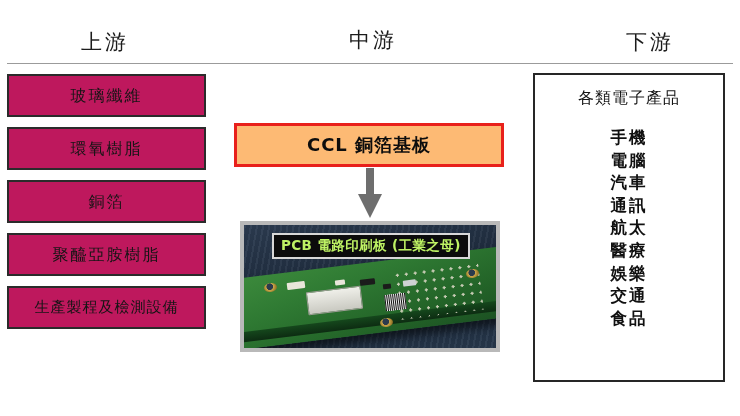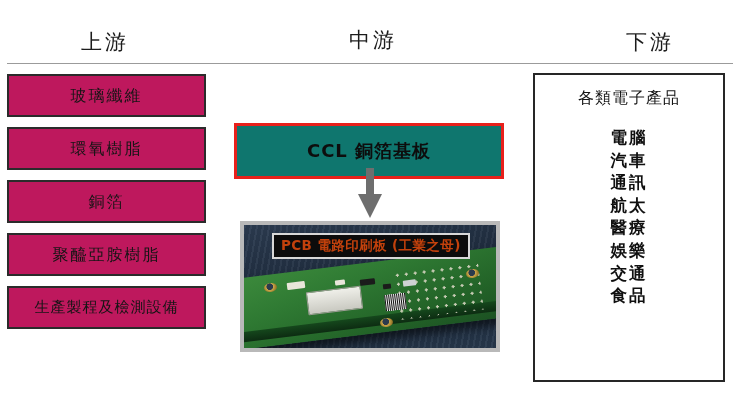--- a/index.html
+++ b/index.html
@@ -72,23 +72,23 @@
     line-height: 1;
   }
   .up-box.narrow-text { font-size: 15px; letter-spacing: 1px; }
 
   
   #ccl-box {
     position: absolute;
     left: 234px;
     top: 123px;
     width: 270px;
-    height: 56px;
+    height: 44px;
     box-sizing: border-box;
-    background: #0f766e;
+    background: #fdba74;
     border: 3px solid #e8201b;
     display: flex;
     align-items: center;
     justify-content: center;
     font-size: 18px;
     font-weight: bold;
     letter-spacing: 1px;
     color: #0d0d0d;
   }
 
@@ -194,21 +194,21 @@
       #ddd;
     transform: rotate(-7deg);
   }
   #pcb-caption {
     position: absolute;
     left: 28px;
     top: 8px;
     padding: 3px 7px 4px 7px;
     background: #0c0c0c;
     border: 2px solid #d8d8d8;
-    color: #c2410c;
+    color: #bef264;
     font-size: 13.5px;
     font-weight: bold;
     letter-spacing: 0.4px;
     white-space: nowrap;
     line-height: 1.1;
   }
 
   
   #downstream-box {
     position: absolute;
@@ -289,20 +289,21 @@
       <div class="hole" style="left:8%;top:47%;"></div>
       <div class="hole" style="left:54%;top:76%;"></div>
       <div class="hole" style="left:88%;top:36%;"></div>
     </div>
     <div id="pcb-caption">PCB 電路印刷板 (工業之母)</div>
   </div>
 
   <div id="downstream-box">
     <div id="downstream-title">各類電子產品</div>
     <div id="downstream-list">
+      <div class="prod">手機</div>
       <div class="prod">電腦</div>
       <div class="prod">汽車</div>
       <div class="prod">通訊</div>
       <div class="prod">航太</div>
       <div class="prod">醫療</div>
       <div class="prod">娛樂</div>
       <div class="prod">交通</div>
       <div class="prod">食品</div>
     </div>
   </div>

